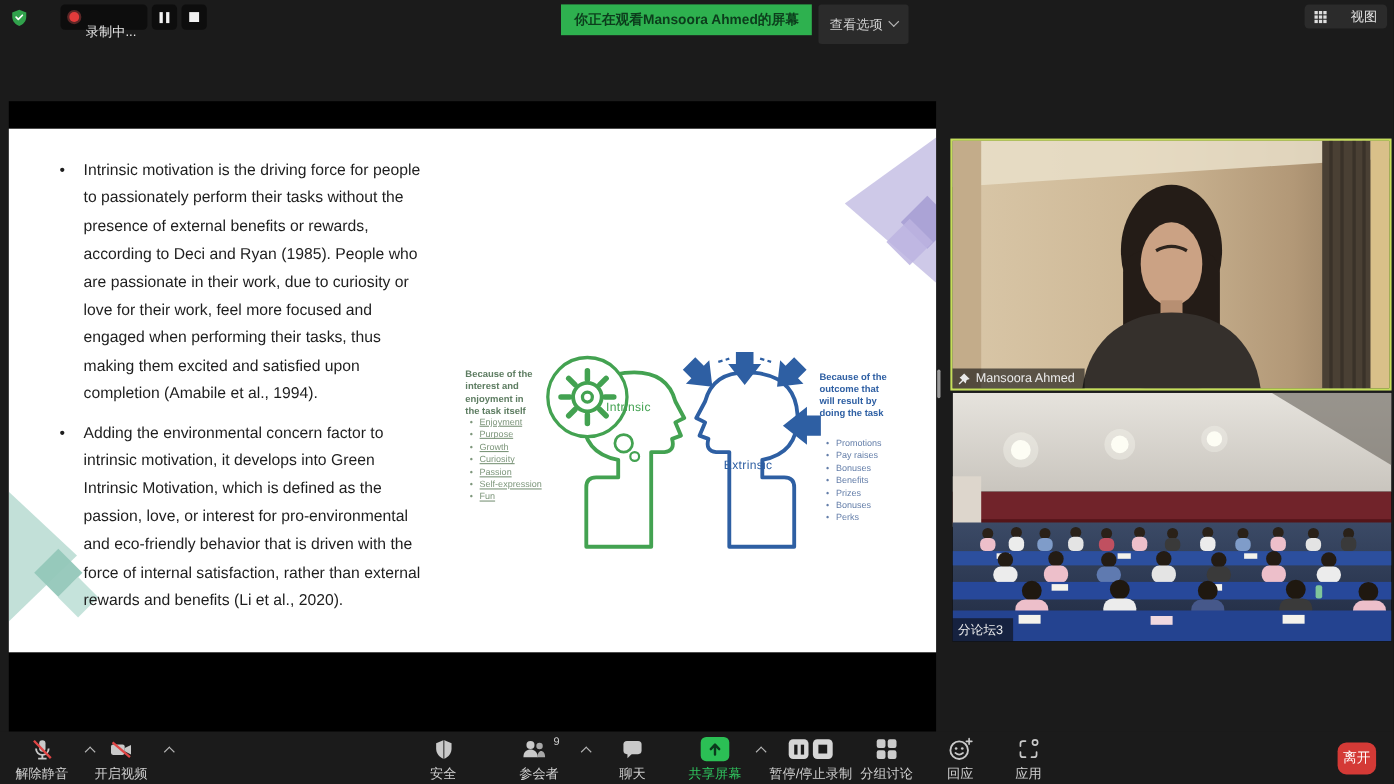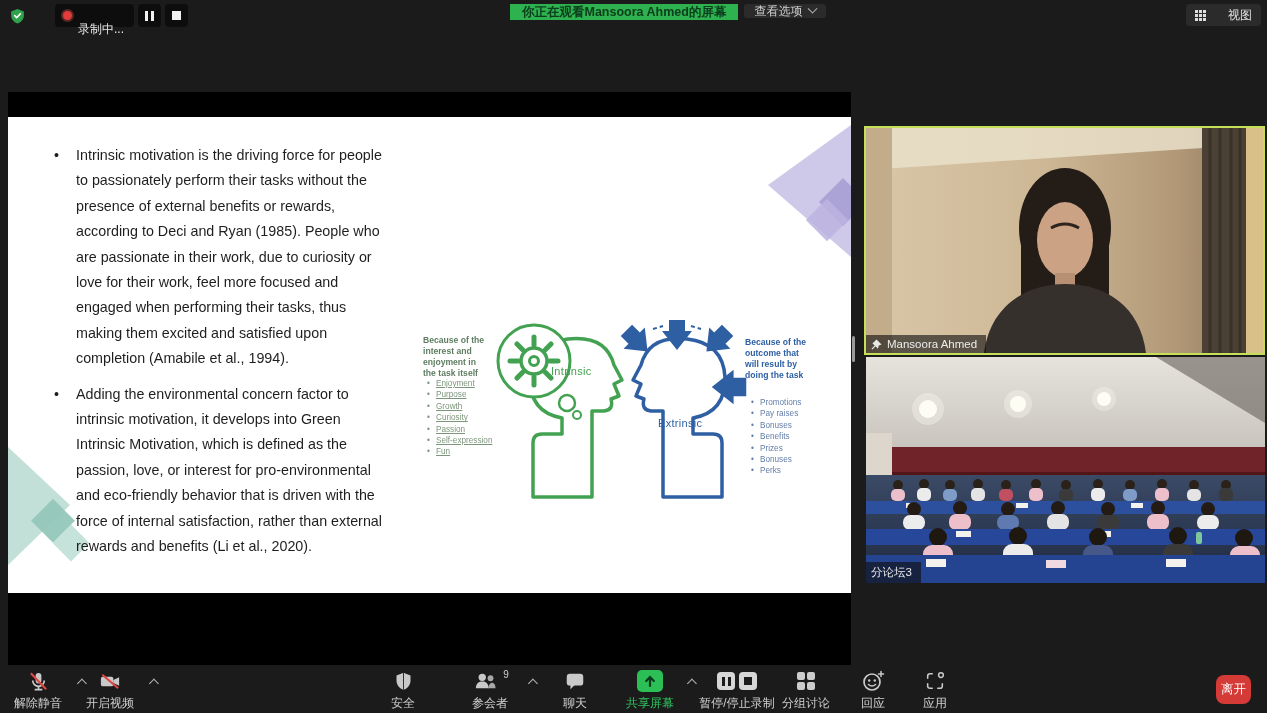--- a/index.html
+++ b/index.html
@@ -14,22 +14,22 @@
     padding:0 10px 0 8px; gap:6px; }
   .rec-dot { width:9px; height:9px; border-radius:50%; background:#e23b3b; box-shadow:0 0 0 2px #5b2626; }
   .rec-text { color:#e8e8e8; font-size:12px;margin-top:28px; }
   .rec-btn { width:23px; height:23px; background:#0d0d0d; border-radius:4px; display:flex;
     align-items:center; justify-content:center; }
   .pause-glyph { display:flex; gap:3px; }
   .pause-glyph i { display:block; width:3px; height:10px; background:#f2f2f2; }
   .stop-glyph { width:9px; height:9px; background:#f2f2f2; }
   #banner-group { position:absolute; left:510px; top:4px; display:flex; gap:6px; }
   #share-banner { background:#2eb14f; color:#0c3d1c; font-size:12.5px; font-weight:bold;
-    height:16px; display:flex; align-items:center; padding:0 12px; }
-  #view-options { background:#2b2b2b; color:#cfcfcf; font-size:12px; height:14px;
+    height:28px; display:flex; align-items:center; padding:0 12px; }
+  #view-options { background:#2b2b2b; color:#cfcfcf; font-size:12px; height:36px;
     display:flex; align-items:center; gap:7px; padding:0 10px; border-radius:3px; cursor:default; }
   .chev { width:7px; height:7px; border-right:1.6px solid #b5b5b5; border-top:1.6px solid #b5b5b5; }
   .chev.up { transform:rotate(-45deg) translate(1px,1px); }
   .chev.down { transform:rotate(135deg) translate(-2px,2px); }
   #view-btn { position:absolute; right:6px; top:4px; background:#2b2b2b; border-radius:4px;
     height:22px; display:flex; align-items:center; gap:22px; padding:0 9px; color:#e2e2e2; font-size:12px; }
   .grid9 { display:grid; grid-template-columns:repeat(3,3px); grid-template-rows:repeat(3,3px); gap:1px; }
   .grid9 i { background:#dedede; display:block; }
 
   

